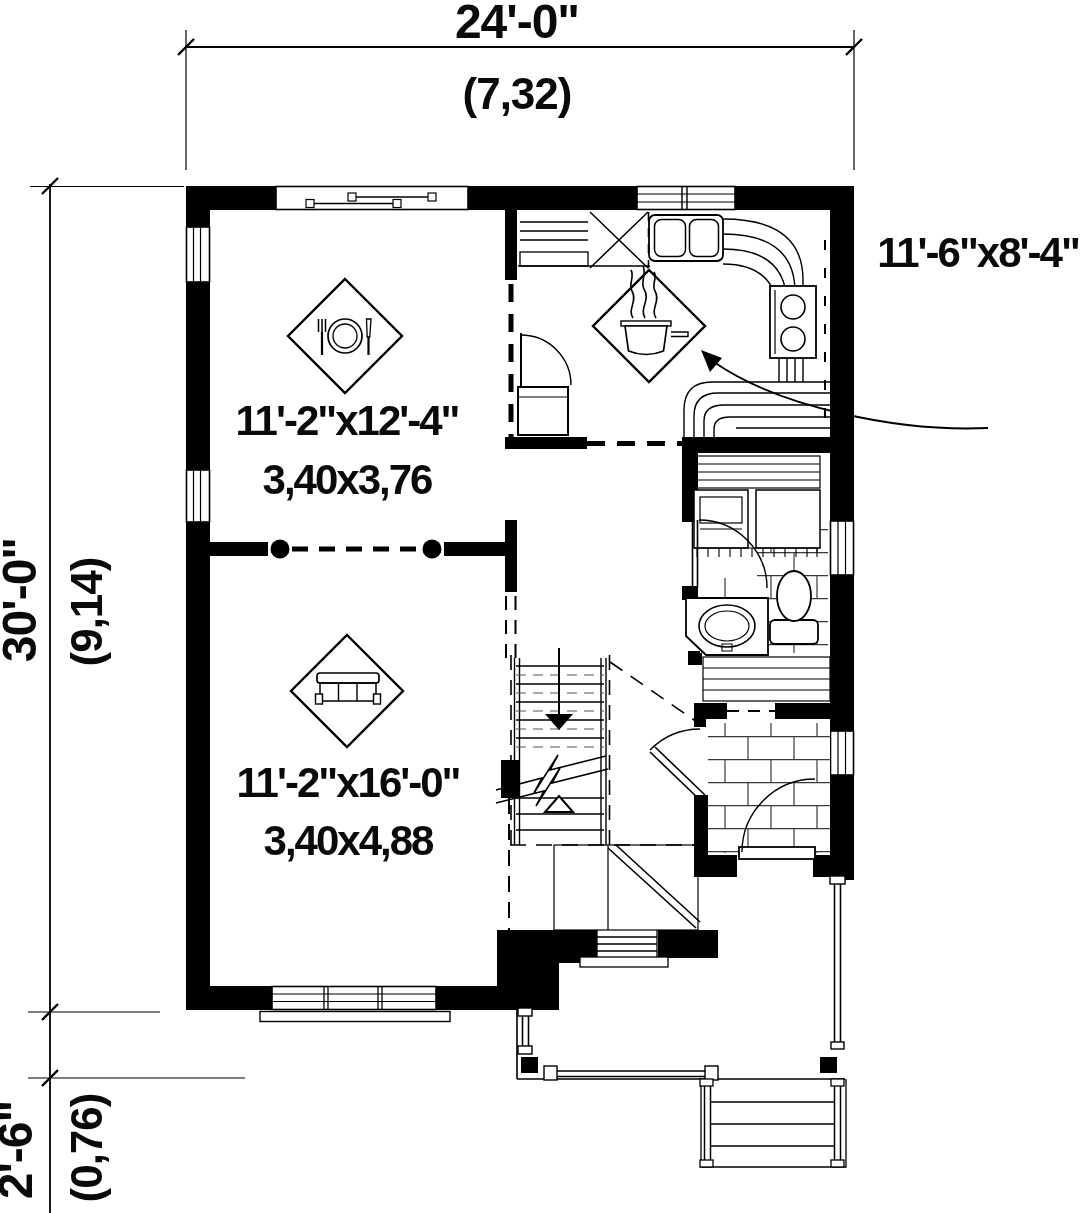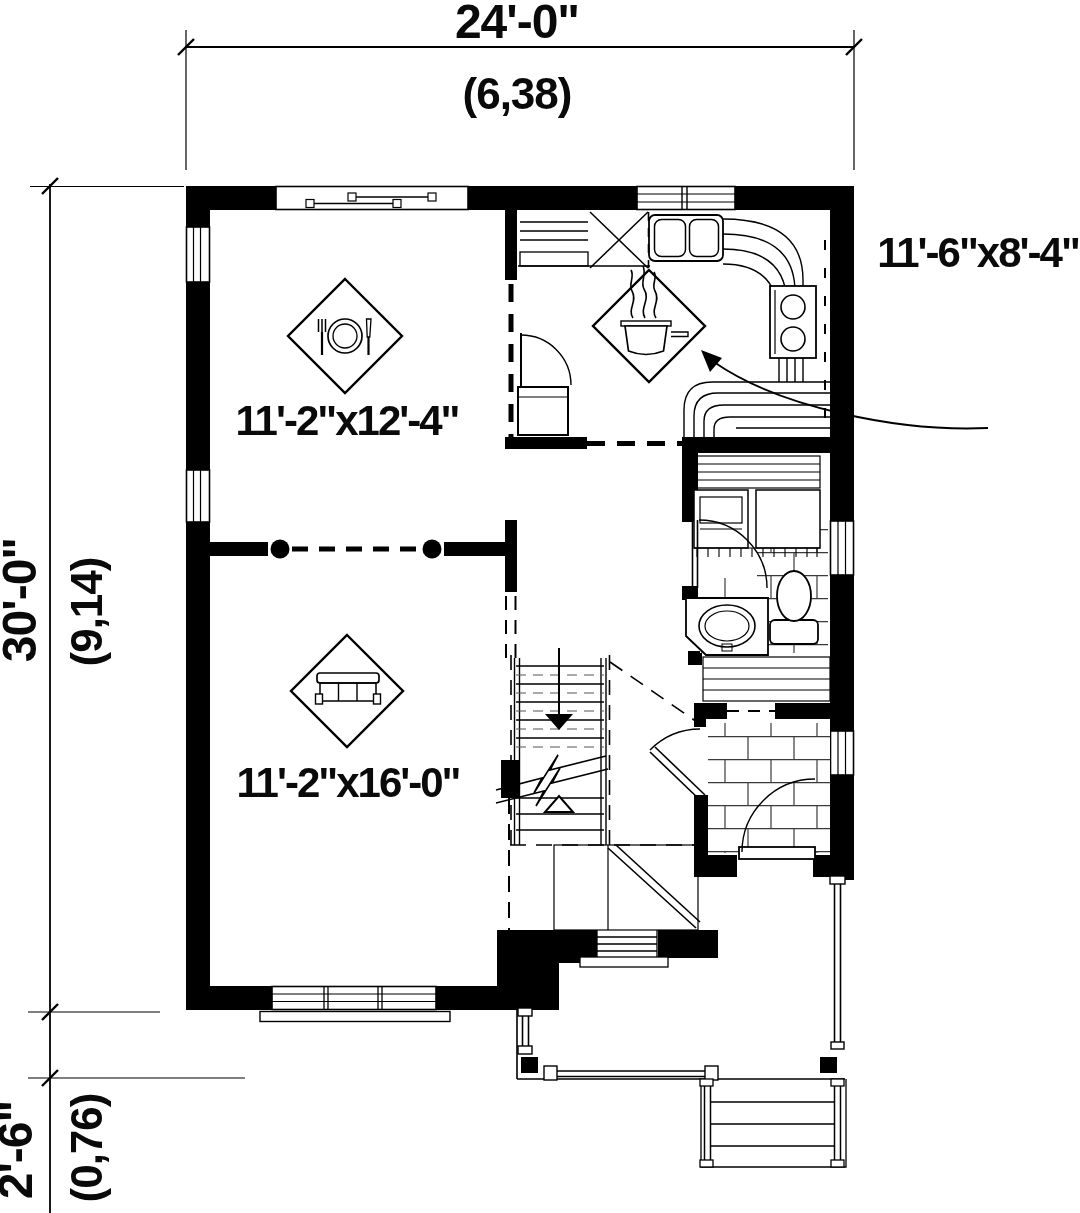--- a/index.html
+++ b/index.html
@@ -311,22 +311,24 @@
   <rect x="317" y="673" width="62" height="10" rx="3" stroke-width="1.7"></rect>
   <rect x="320" y="683" width="56" height="18" stroke-width="1.5"></rect>
   <line x1="338.5" y1="683" x2="338.5" y2="701" stroke-width="1.4"></line>
   <line x1="357" y1="683" x2="357" y2="701" stroke-width="1.4"></line>
   <rect x="315.5" y="694" width="7" height="10" fill="#fff" stroke-width="1.4"></rect>
   <rect x="373.5" y="694" width="7" height="10" fill="#fff" stroke-width="1.4"></rect>
 </g>
 </svg>
 
 <div class="lbl ft" style="left:517px;top:22px">24'-0"</div>
-<div class="lbl m" style="left:517px;top:94px">(6,38)</div>
+<div class="lbl m" style="left:517px;top:94px">(7,32)</div>
 <div class="lbl ft rot" style="left:20px;top:600px">30'-0"</div>
 <div class="lbl m rot" style="left:87px;top:612px">(9,14)</div>
 <div class="lbl ft rot" style="left:16px;top:1150px">2'-6"</div>
 <div class="lbl m rot" style="left:87px;top:1148px">(0,76)</div>
 <div class="lbl room" style="left:347px;top:421px">11'-2"x12'-4"</div>
+<div class="lbl room" style="left:347px;top:480px">3,40x3,76</div>
 <div class="lbl room" style="left:348px;top:783px">11'-2"x16'-0"</div>
+<div class="lbl room" style="left:348px;top:841px">3,40x4,88</div>
 <div class="lbl room" style="left:978px;top:253px">11'-6"x8'-4"</div>
 
 </div>
 
 </body></html>

